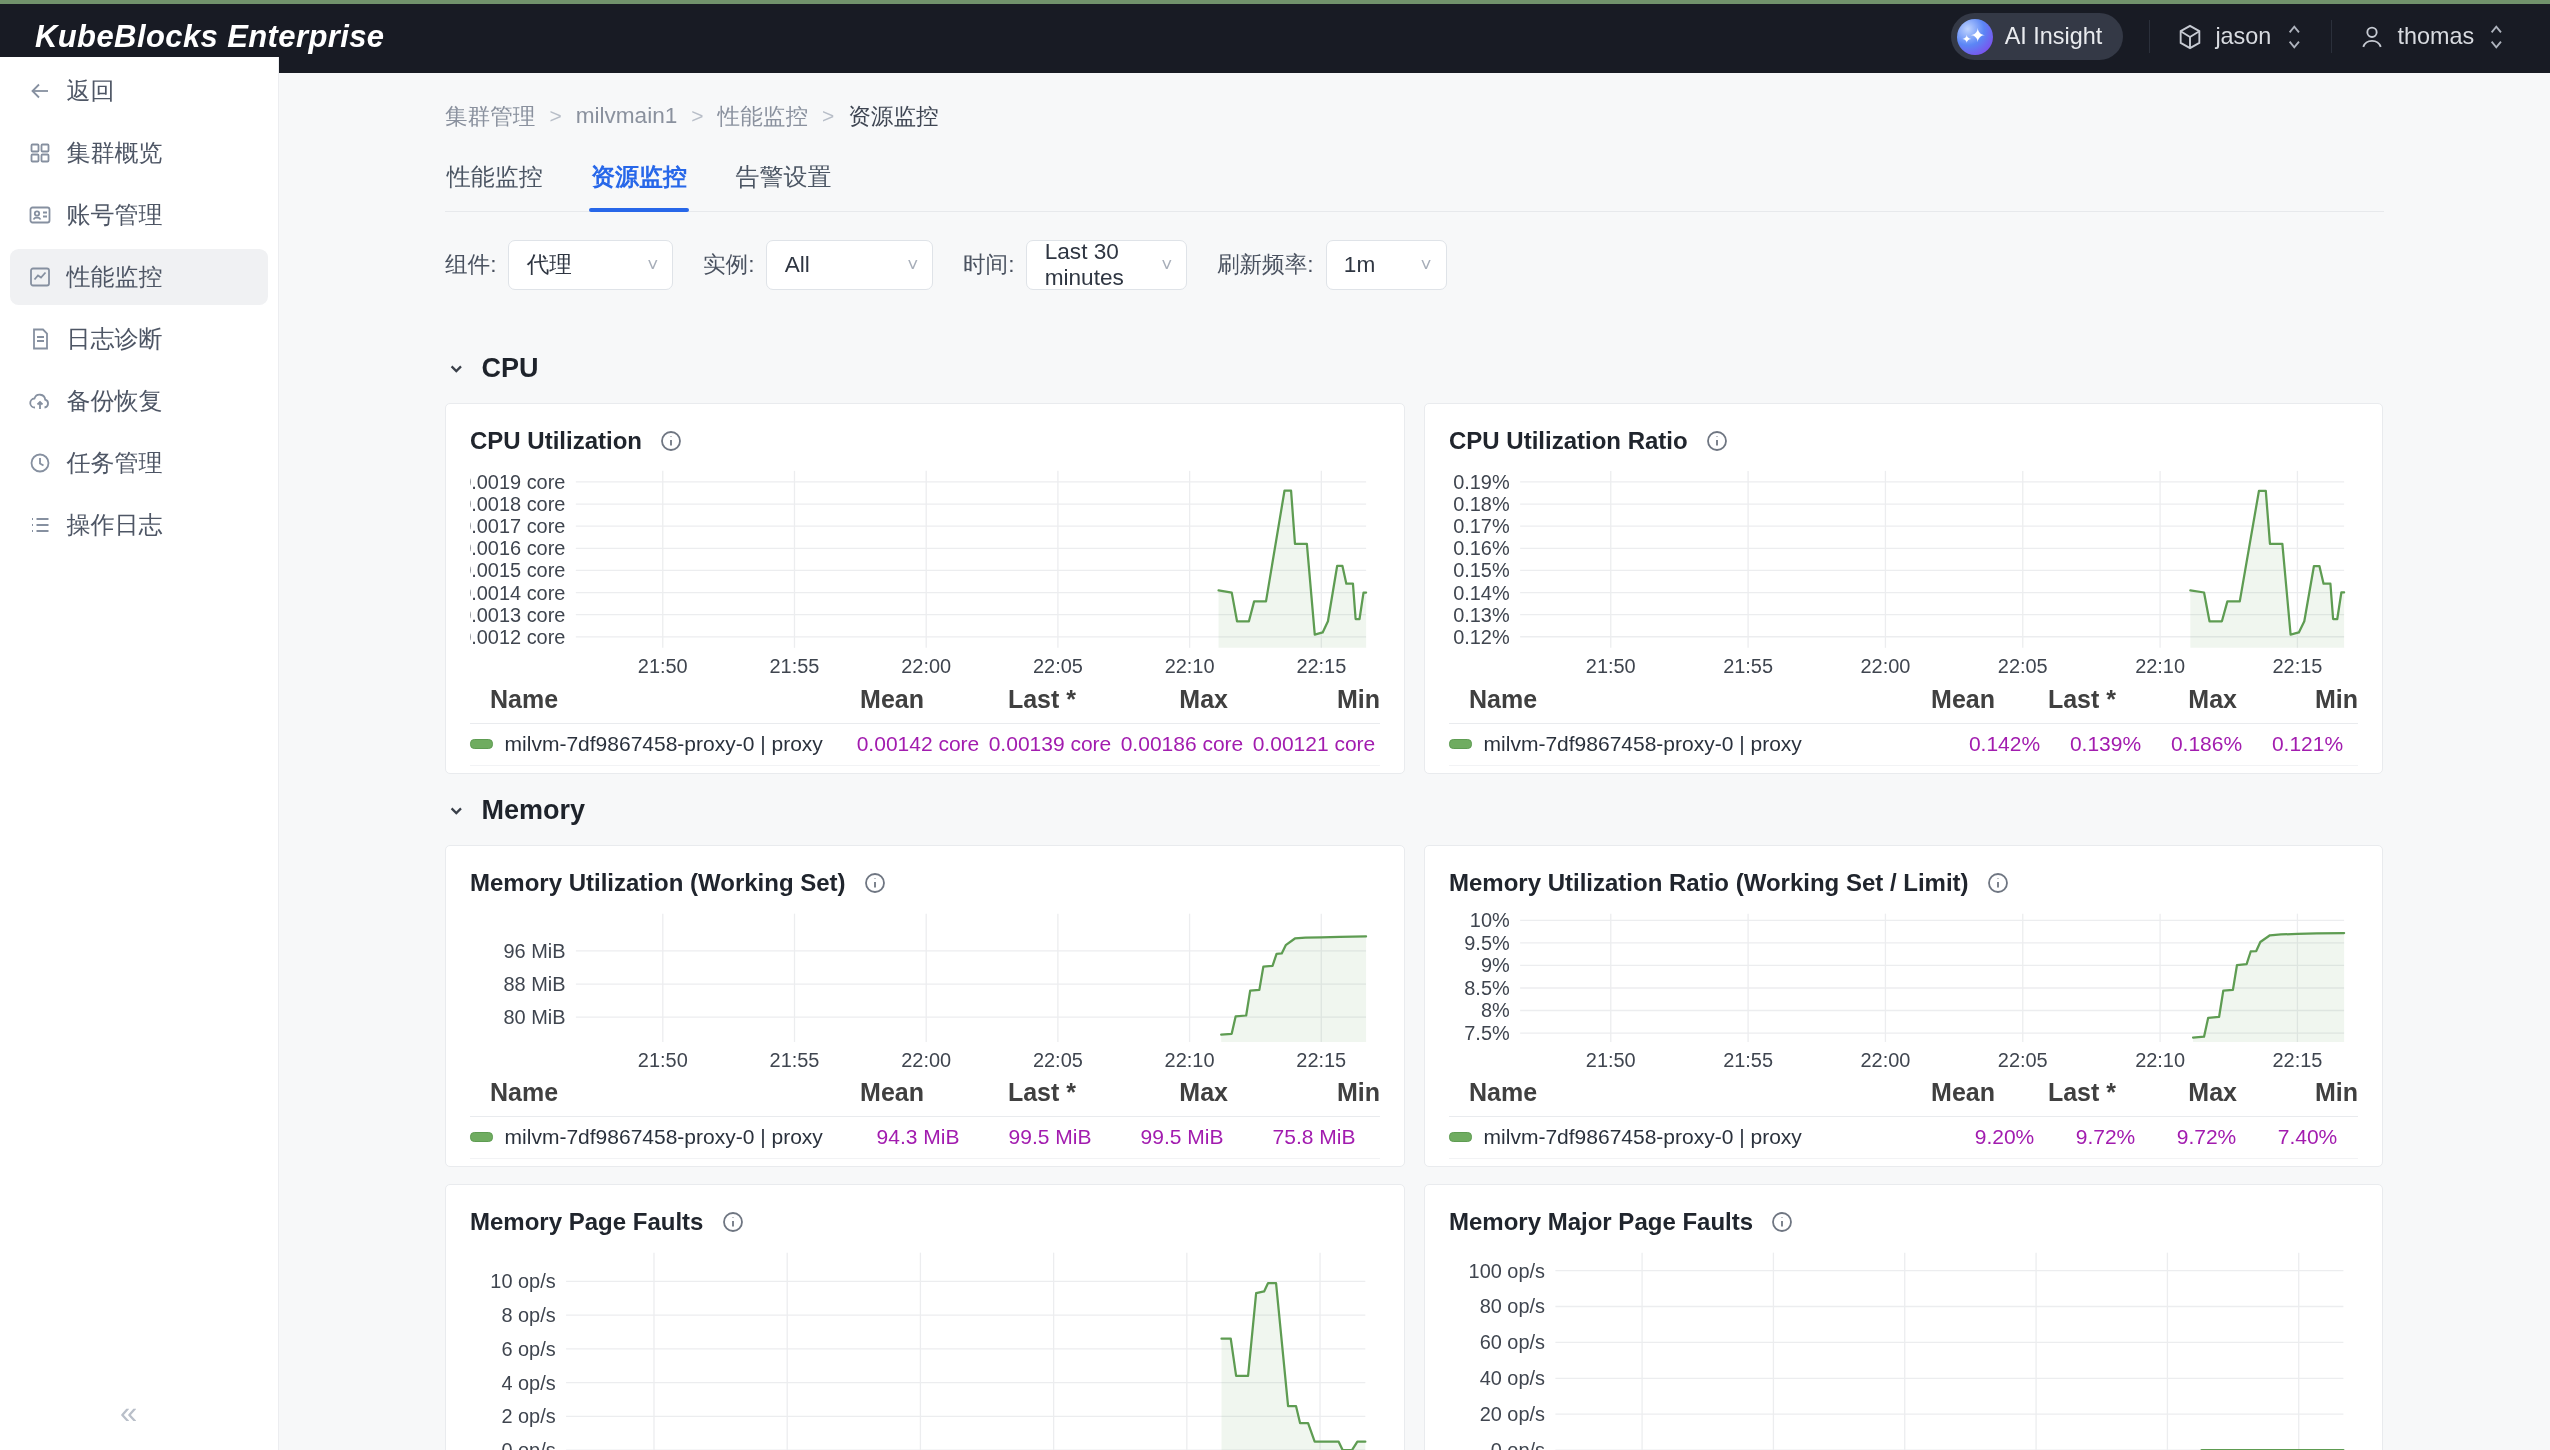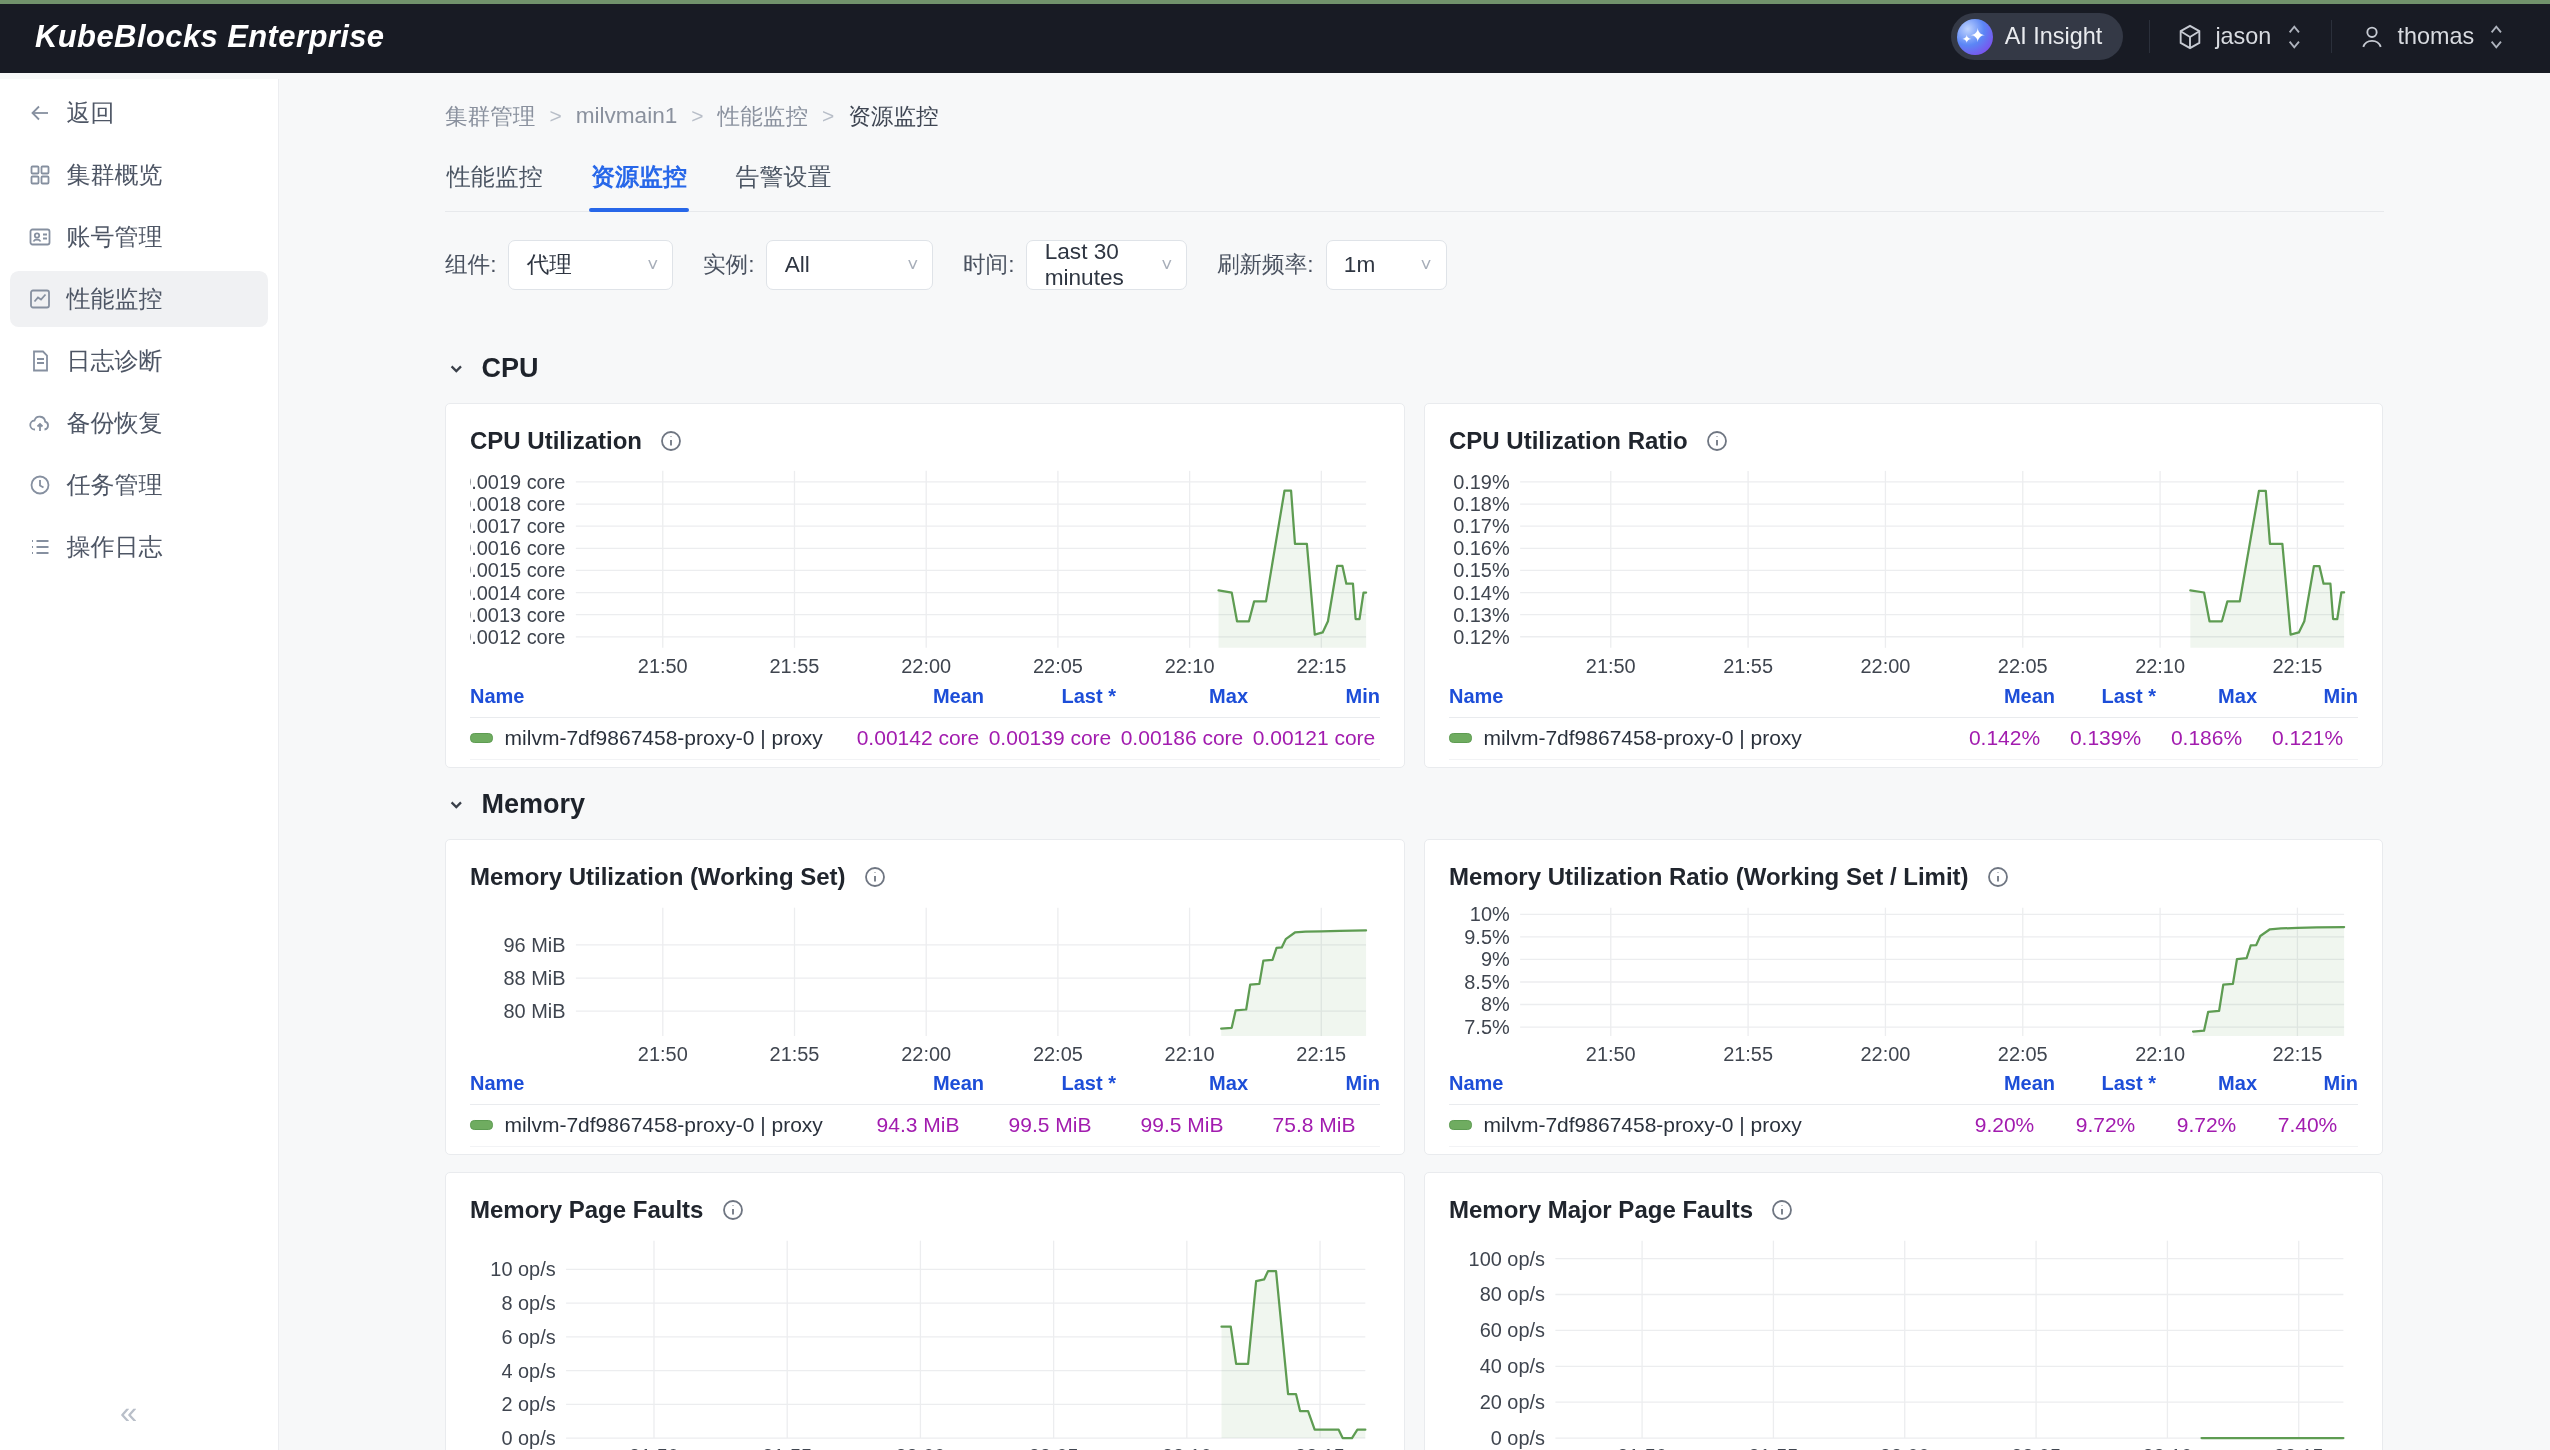--- a/index.html
+++ b/index.html
@@ -18,21 +18,21 @@
   .ai-avatar .sp1 { position:absolute; left:13px; top:5.2px; color:#fff; font-size:19px; }
   .ai-avatar .sp2 { position:absolute; left:5.2px; top:14px; color:#fff; font-size:11.3px; }
   .ai-label { color:#E9EBEF; font-size:23.4px; }
   .top-divider { width:0.9px; height:33px; background:#2B303B; margin:0 26px; }
   .top-menu { display:flex; align-items:center; gap:11.3px; cursor:pointer; }
   .top-menu .mlabel { color:#D8DBE0; font-size:23.4px; }
   .ticon { width:28px; height:28px; stroke:#C7CBD3; fill:none; stroke-width:1.6; }
   .updown { width:22.6px; height:28px; stroke:#AEB3BD; fill:none; stroke-width:2; }
 
   
-  .sidebar { position:absolute; top:79px; left:0; bottom:0; width:279px; background:#FFFFFF;
+  .sidebar { position:absolute; top:57px; left:0; bottom:0; width:279px; background:#FFFFFF;
     border-right:0.9px solid #ECEDF0; }
   .side-item { display:flex; align-items:center; gap:14.7px; height:56px; margin:6px 10.4px;
     padding-left:17.3px; border-radius:8.7px; cursor:pointer; }
   .side-item.active { background:#F0F1F3; }
   .side-item .slabel { font-size:24px; color:#4E5665; }
   .sicon { width:24px; height:24px; stroke:#8690A0; fill:none; stroke-width:1.8; flex:0 0 auto; }
   .collapse-btn { position:absolute; left:120px; bottom:19px; font-size:31px; color:#B9BFC9; cursor:pointer; }
 
   
   .main { position:absolute; top:73px; left:279px; right:0; bottom:0; background:#F7F8F9; overflow:hidden; }
@@ -67,21 +67,21 @@
   .card { background:#FFFFFF; border:0.9px solid #E9EBEE; border-radius:5px; padding:19px 24px 7px; }
   .card-head { display:flex; align-items:center; gap:17.3px; height:36px; margin-bottom:3.5px; }
   .card-title { font-size:24px; font-weight:700; color:#20252D; }
   .info-icon { width:24px; height:24px; stroke:#6F7682; fill:none; stroke-width:1.8; cursor:pointer; }
 
   .chart { position:relative; width:100%; }
   .chart svg { display:block; }
 
   .ctable { width:100%; }
   .thead { display:flex; align-items:center; border-bottom:0.9px solid #E9EBEE; padding:3.5px 0 8.7px; }
-  .hcell { font-size:20px; font-weight:700; color:#1d4ed8; cursor:pointer; white-space:nowrap; }
+  .hcell { font-size:25px; font-weight:700; color:#404040; cursor:pointer; white-space:nowrap;margin-left:20px; }
   .trow { display:flex; align-items:center; height:42px; border-bottom:0.9px solid #F2F3F5; }
   .name-col { flex:1 1 auto; display:flex; align-items:center; gap:12px; min-width:0; }
   .num { flex:0 0 auto; text-align:right; white-space:nowrap; }
   .vcell { font-size:21px; color:#a21caf;text-align:center; }
   .swatch { display:inline-block; width:22.6px; height:9.5px; border-radius:4.3px; background:#6FAC60;
     border:0.9px solid #5E9C52; flex:0 0 auto; }
   .series-name { font-size:21px; color:#2A313C; white-space:nowrap; overflow:hidden; text-overflow:ellipsis; }
 </style>
 </head>
 <body>

